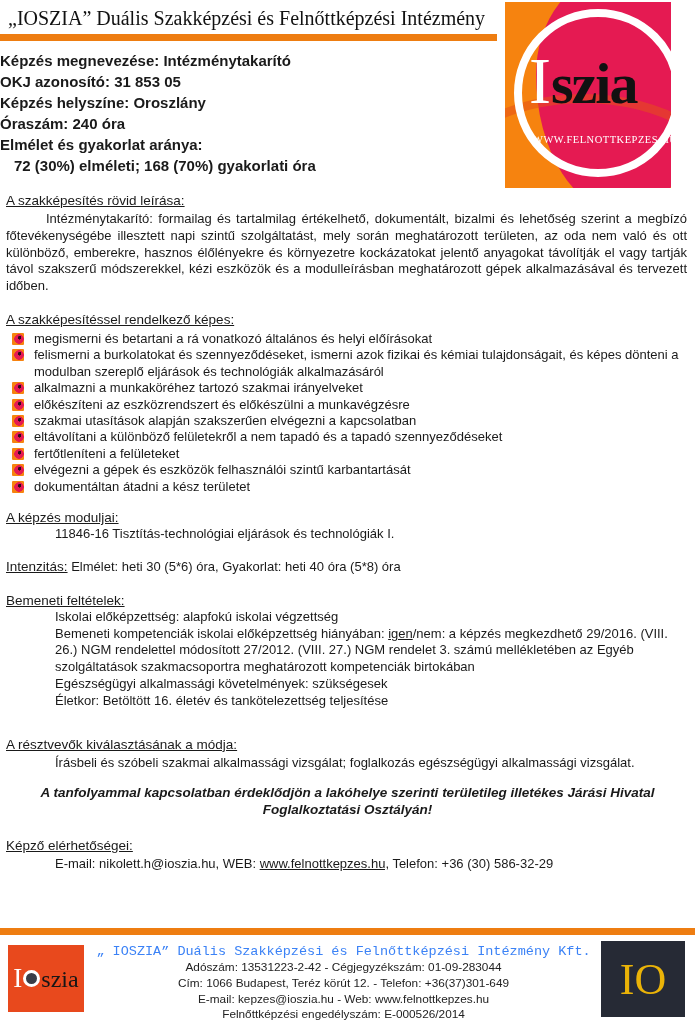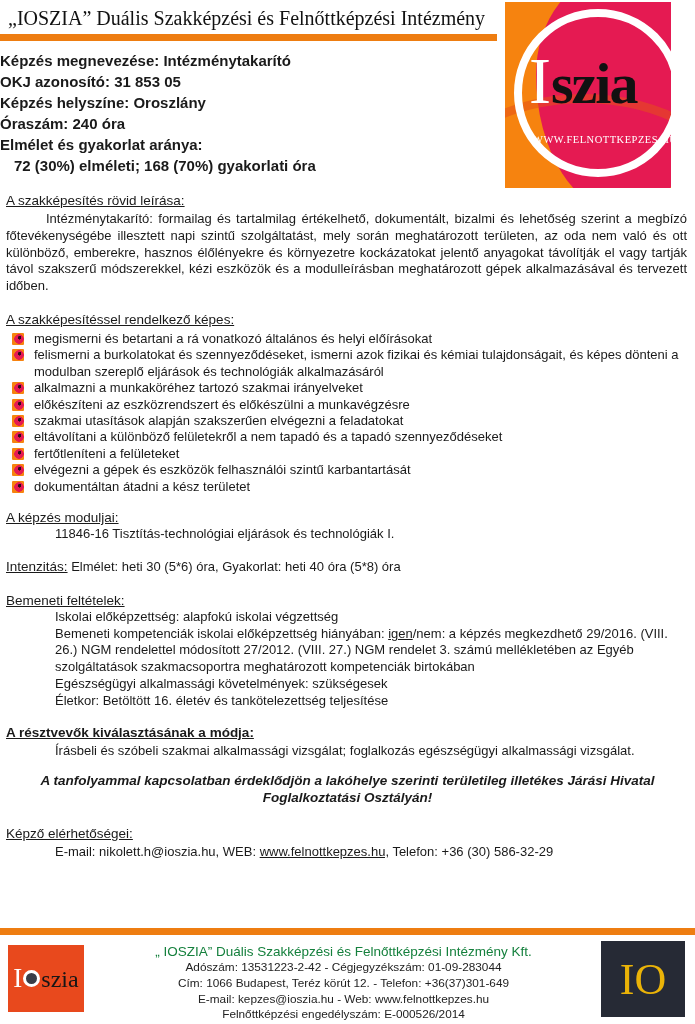--- a/index.html
+++ b/index.html
@@ -59,38 +59,38 @@
   .selection-body{font-size:13px;line-height:16.8px;margin:2px 10px 0 6px;text-indent:49px;text-align:left;}
   .notice{
     font-size:13.5px;line-height:16.8px;font-weight:bold;font-style:italic;
     text-align:center;margin:14px 14px 0 14px;
   }
   .contact-line{font-size:13px;line-height:16.8px;margin:2px 8px 0 55px;}
   .link{text-decoration:underline;color:#1a1a1a;cursor:pointer;}
 
   
   .mt14{margin-top:14px;} .mt16{margin-top:16px;} .mt18{margin-top:18px;}
-  .mt30{margin-top:14px;font-weight:bold;}
+  .mt30{margin-top:26px;}
 
   
   .footer{position:absolute;left:0;bottom:0;width:695px;height:96px;background:#fff;}
   .footer-bar{position:absolute;left:0;top:0;width:695px;height:7px;background:#ee7d11;}
   .footer-left-logo{
     position:absolute;left:8px;top:17px;width:76px;height:67px;background:#e8491d;
     display:flex;align-items:center;justify-content:center;
     font-family:"Liberation Serif","DejaVu Serif",serif;
   }
   .footer-left-logo .i{color:#fff;font-size:27px;line-height:27px;}
   .footer-left-logo .o-circle{
     display:inline-block;width:11px;height:11px;border:3px solid #fff;border-radius:50%;
     background:#3a3d47;margin:0 0 1px 1px;vertical-align:-1px;
   }
   .footer-left-logo .szia{color:#161616;font-size:24px;line-height:24px;margin-left:1px;}
   .footer-center{position:absolute;left:92px;right:100px;top:15px;text-align:center;}
-  .footer-center .l1{font-family:Liberation Sans, sans-serif;font-size:13.5px;line-height:17px;color:#15803d;}
+  .footer-center .l1{font-family:Liberation Mono, monospace;font-size:13.5px;line-height:17px;color:#3b82f6;}
   .footer-center .ln{font-size:11.8px;line-height:15.8px;color:#222;}
   .footer-right-logo{
     position:absolute;right:10px;top:13px;width:84px;height:76px;background:#262a35;
     display:flex;align-items:center;justify-content:center;
     font-family:"Liberation Serif","DejaVu Serif",serif;color:#eab308;font-size:44px;
   }
 </style>
 </head>
 <body>
 
@@ -132,21 +132,21 @@
     <li>
         <span class="bullet"></span>
         <span>alkalmazni a munkaköréhez tartozó szakmai irányelveket</span>
       </li>
     <li>
         <span class="bullet"></span>
         <span>előkészíteni az eszközrendszert és előkészülni a munkavégzésre</span>
       </li>
     <li>
         <span class="bullet"></span>
-        <span>szakmai utasítások alapján szakszerűen elvégezni a feladatokat</span>
+        <span>szakmai utasítások alapján szakszerűen elvégezni a kapcsolatban</span>
       </li>
     <li>
         <span class="bullet"></span>
         <span>eltávolítani a különböző felületekről a nem tapadó és a tapadó szennyeződéseket</span>
       </li>
     <li>
         <span class="bullet"></span>
         <span>fertőtleníteni a felületeket</span>
       </li>
     <li>

